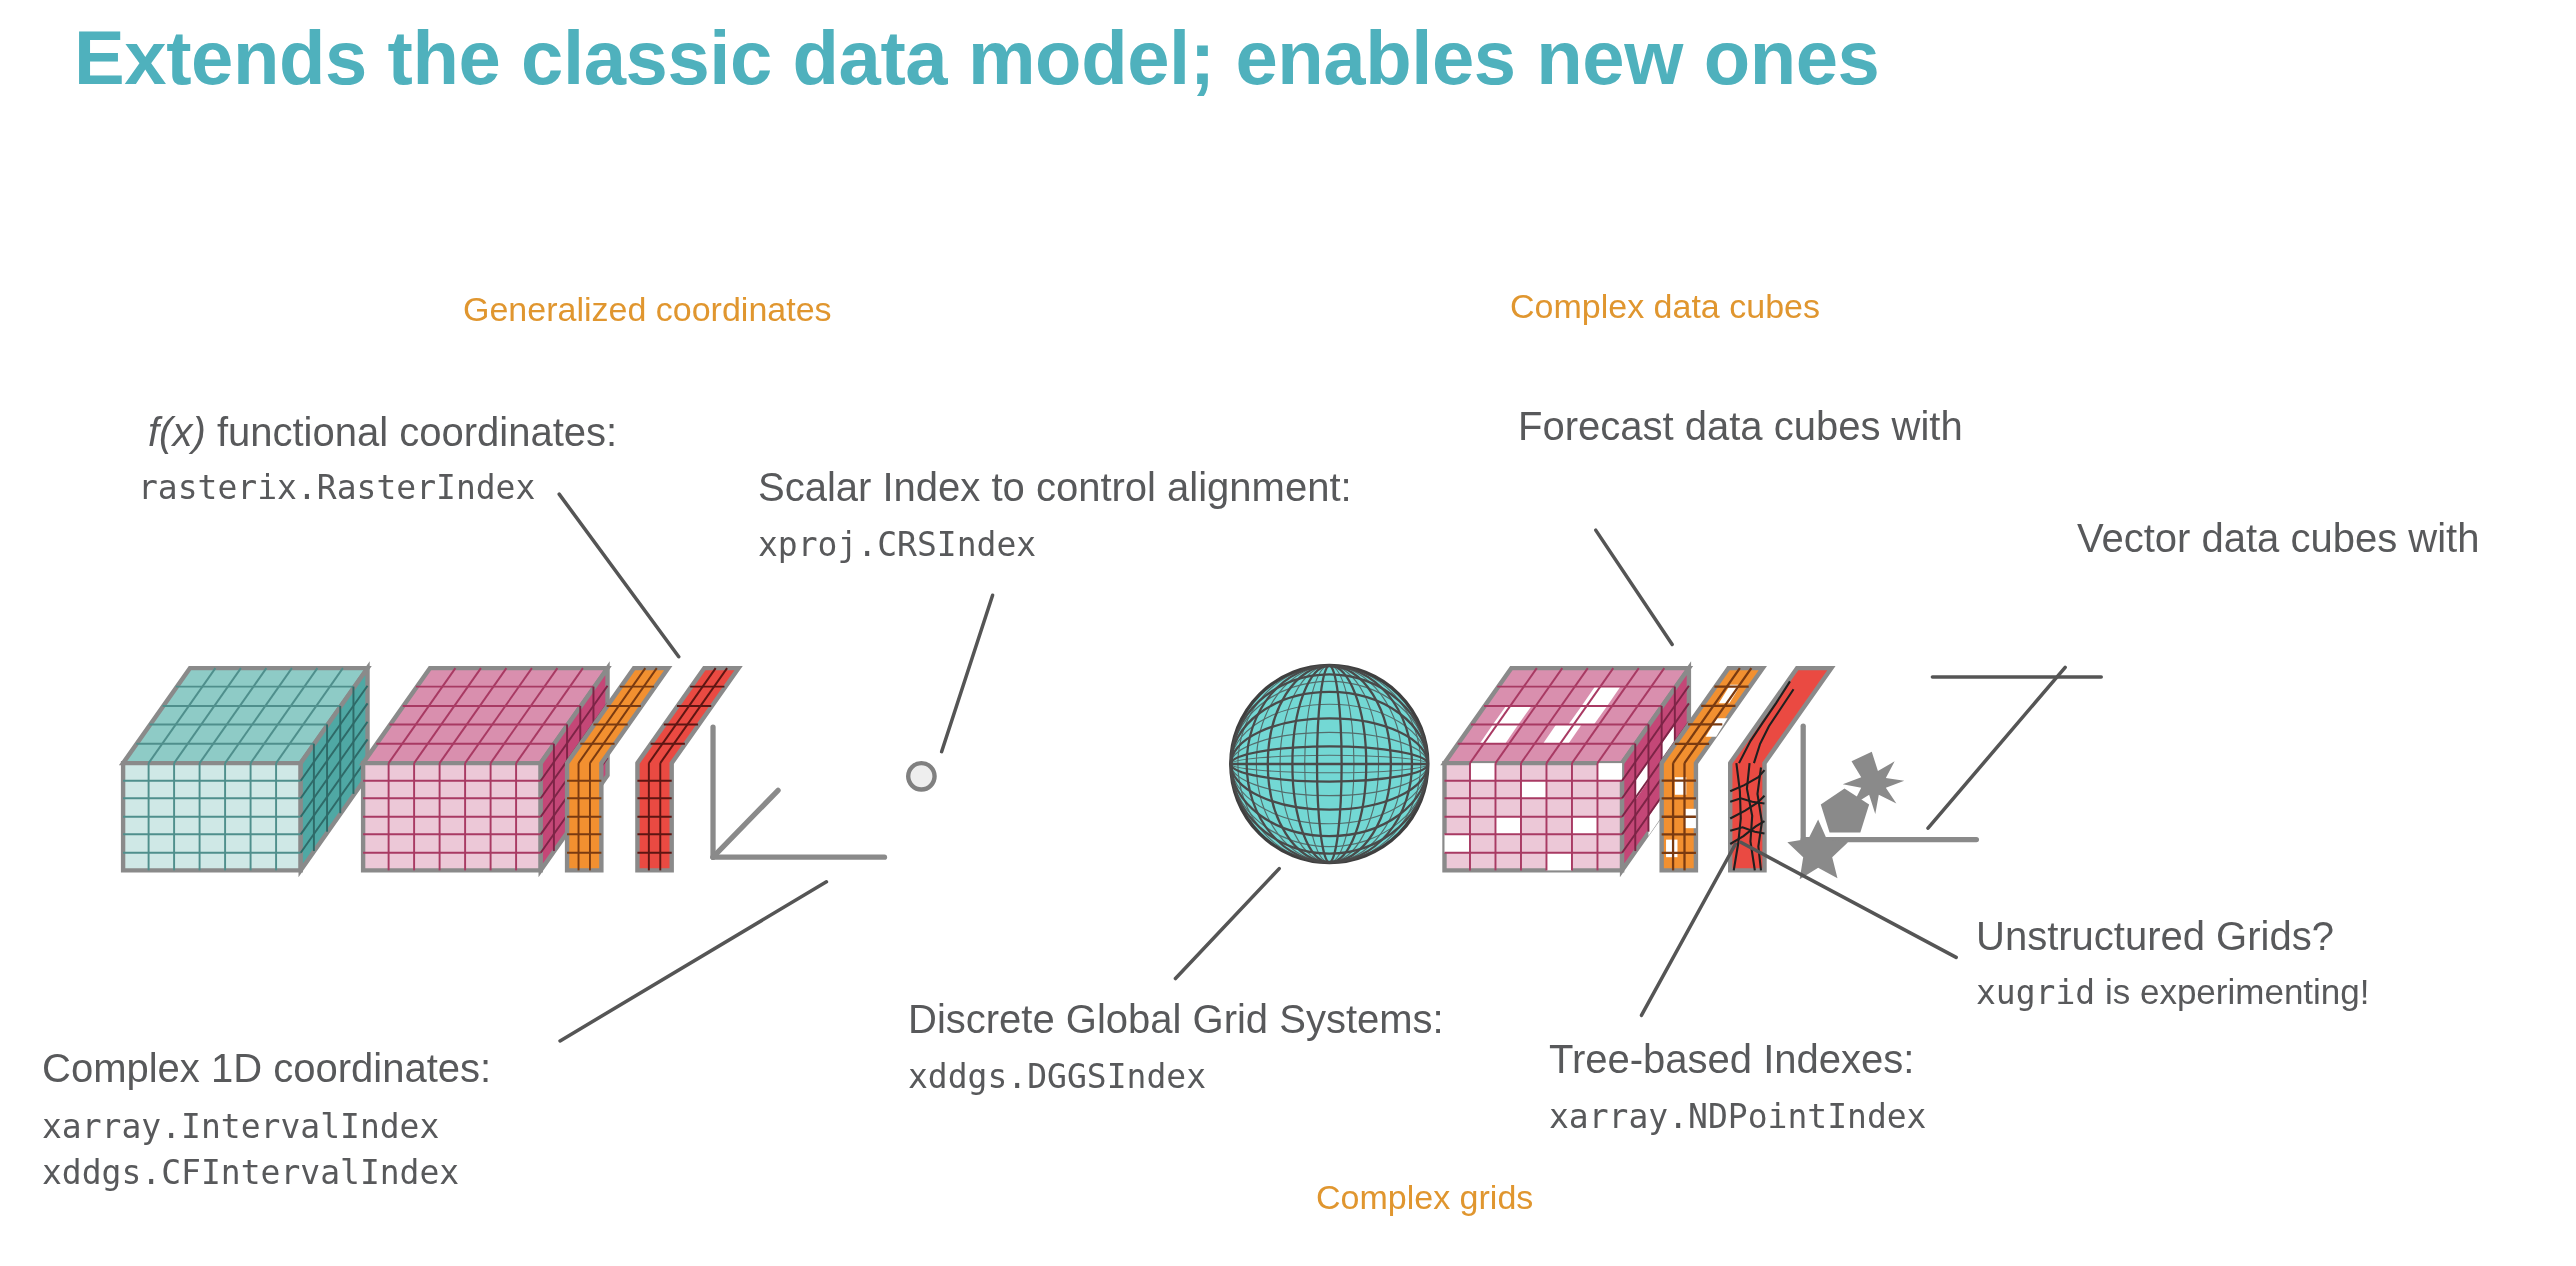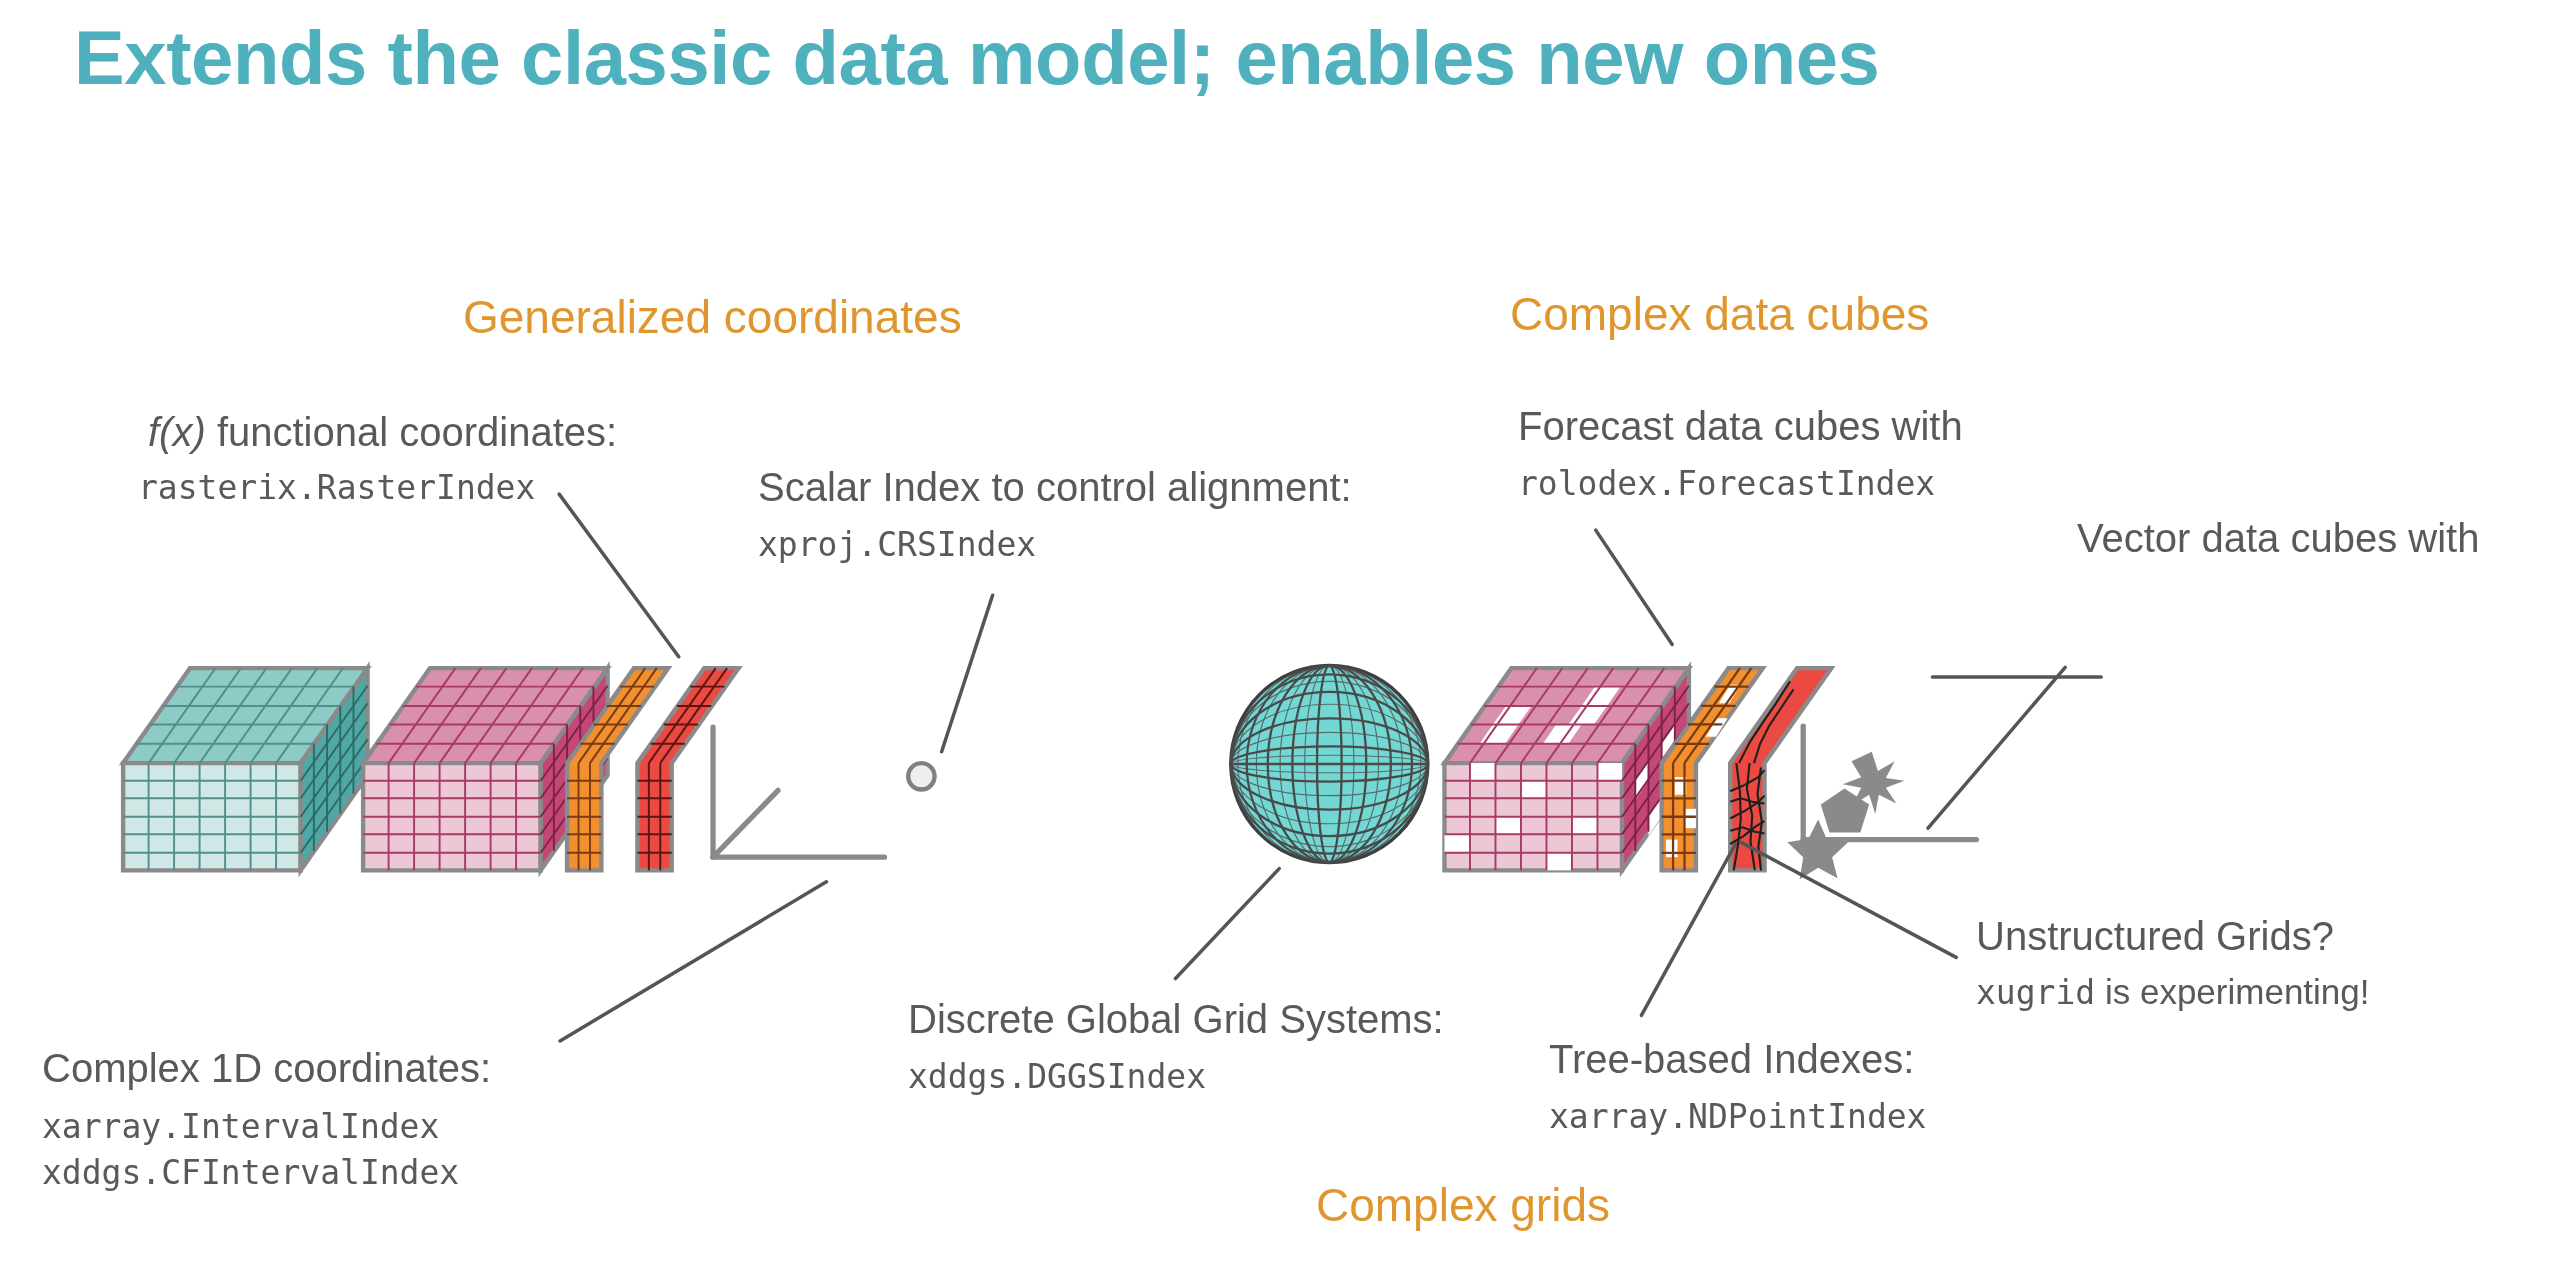--- a/index.html
+++ b/index.html
@@ -25,21 +25,21 @@
   .txt { position: absolute; white-space: nowrap; }
   #slide-title {
     left: 74px;
     top: 14px;
     font-size: 76px;
     font-weight: bold;
     color: #4fb1bd;
     letter-spacing: -0.4px;
   }
   .section-head {
-    font-size: 46px;
+    font-size: 34px;
     color: #e0962f;
     font-weight: normal;
   }
   .lab-title {
     font-size: 40px;
     color: #58595b;
     font-weight: normal;
   }
   .lab-title .ital { font-style: italic; margin-left: 10px; }
   .lab-code {
@@ -416,21 +416,20 @@
 
   <div class="txt section-head" id="head-grids">Complex grids</div>
 
   <div class="txt lab-title" id="lab-fx-title"><span class="ital">f(x)</span><span> functional coordinates:</span></div>
   <div class="txt lab-code" id="lab-fx-code">rasterix.RasterIndex</div>
 
   <div class="txt lab-title" id="lab-crs-title">Scalar Index to control alignment:</div>
   <div class="txt lab-code" id="lab-crs-code">xproj.CRSIndex</div>
 
   <div class="txt lab-title" id="lab-fc-title">Forecast data cubes with</div>
-  <div class="txt lab-code" id="lab-fc-code">rolodex.ForecastIndex</div>
 
   <div class="txt lab-title" id="lab-vec-title">Vector data cubes with</div>
 
   <div class="txt lab-title" id="lab-1d-title">Complex 1D coordinates:</div>
   <div class="txt lab-code" id="lab-1d-code1">xarray.IntervalIndex</div>
   <div class="txt lab-code" id="lab-1d-code2">xddgs.CFIntervalIndex</div>
 
   <div class="txt lab-title" id="lab-dggs-title">Discrete Global Grid Systems:</div>
   <div class="txt lab-code" id="lab-dggs-code">xddgs.DGGSIndex</div>
 

